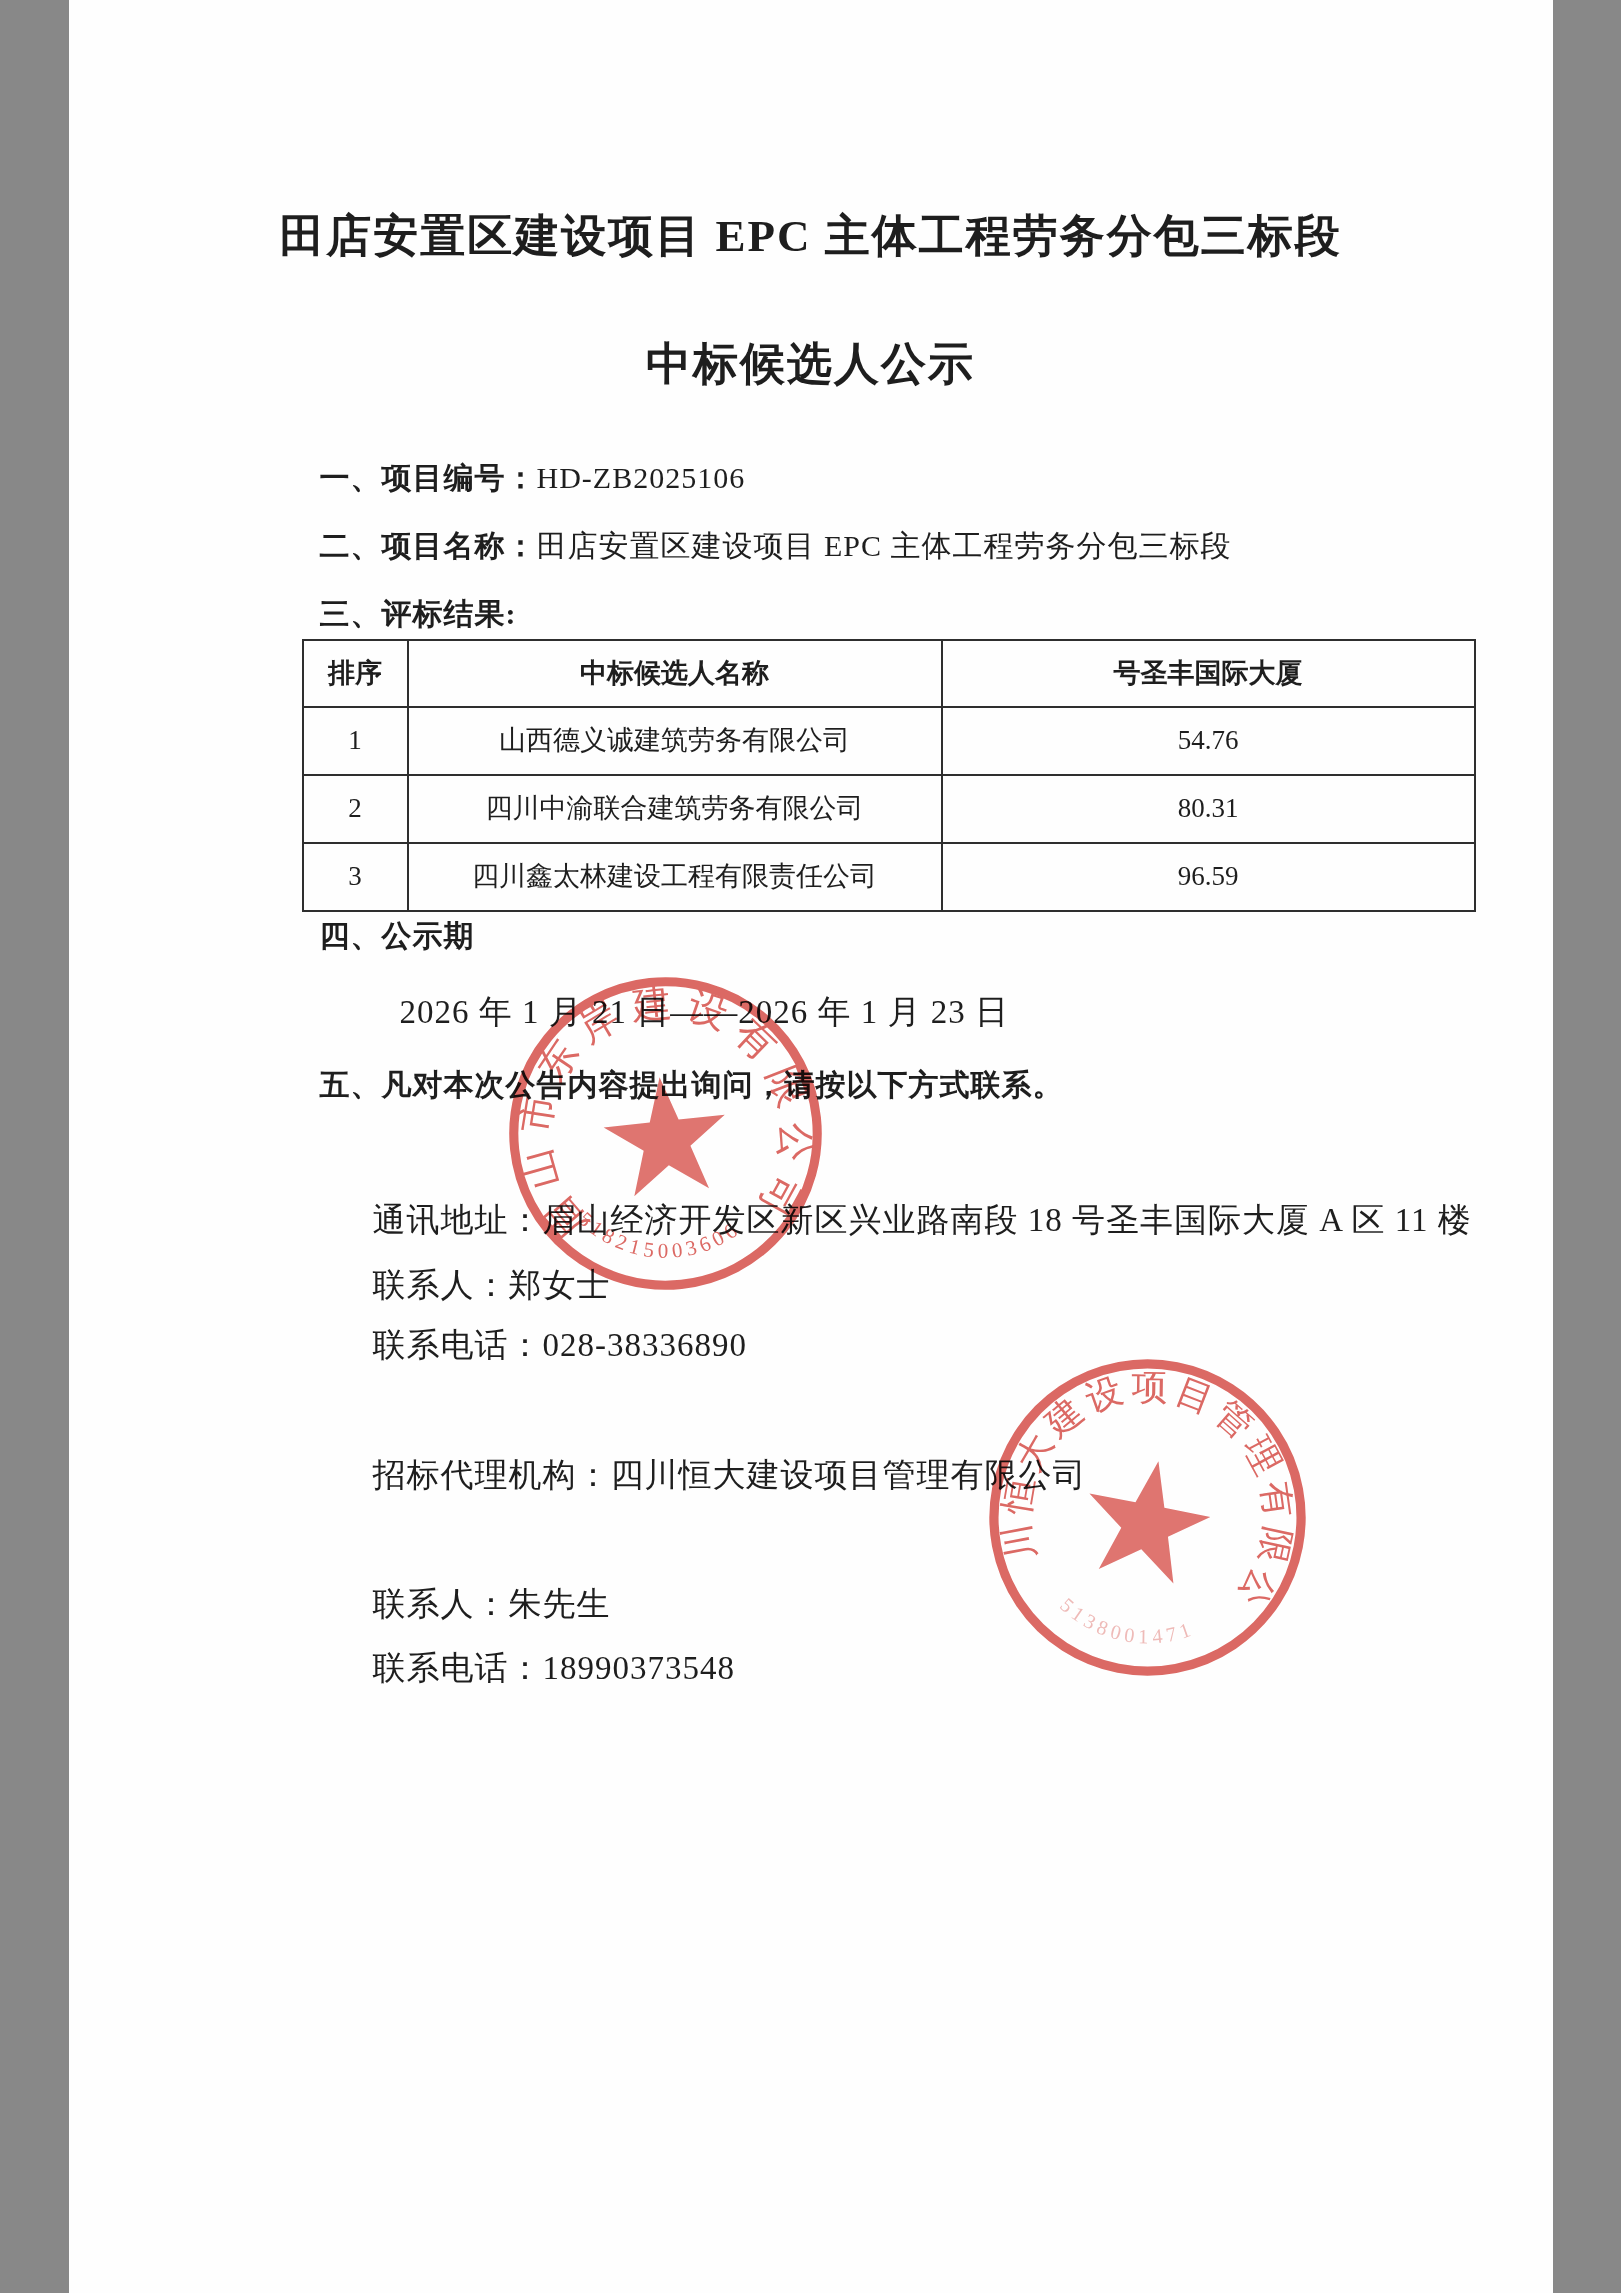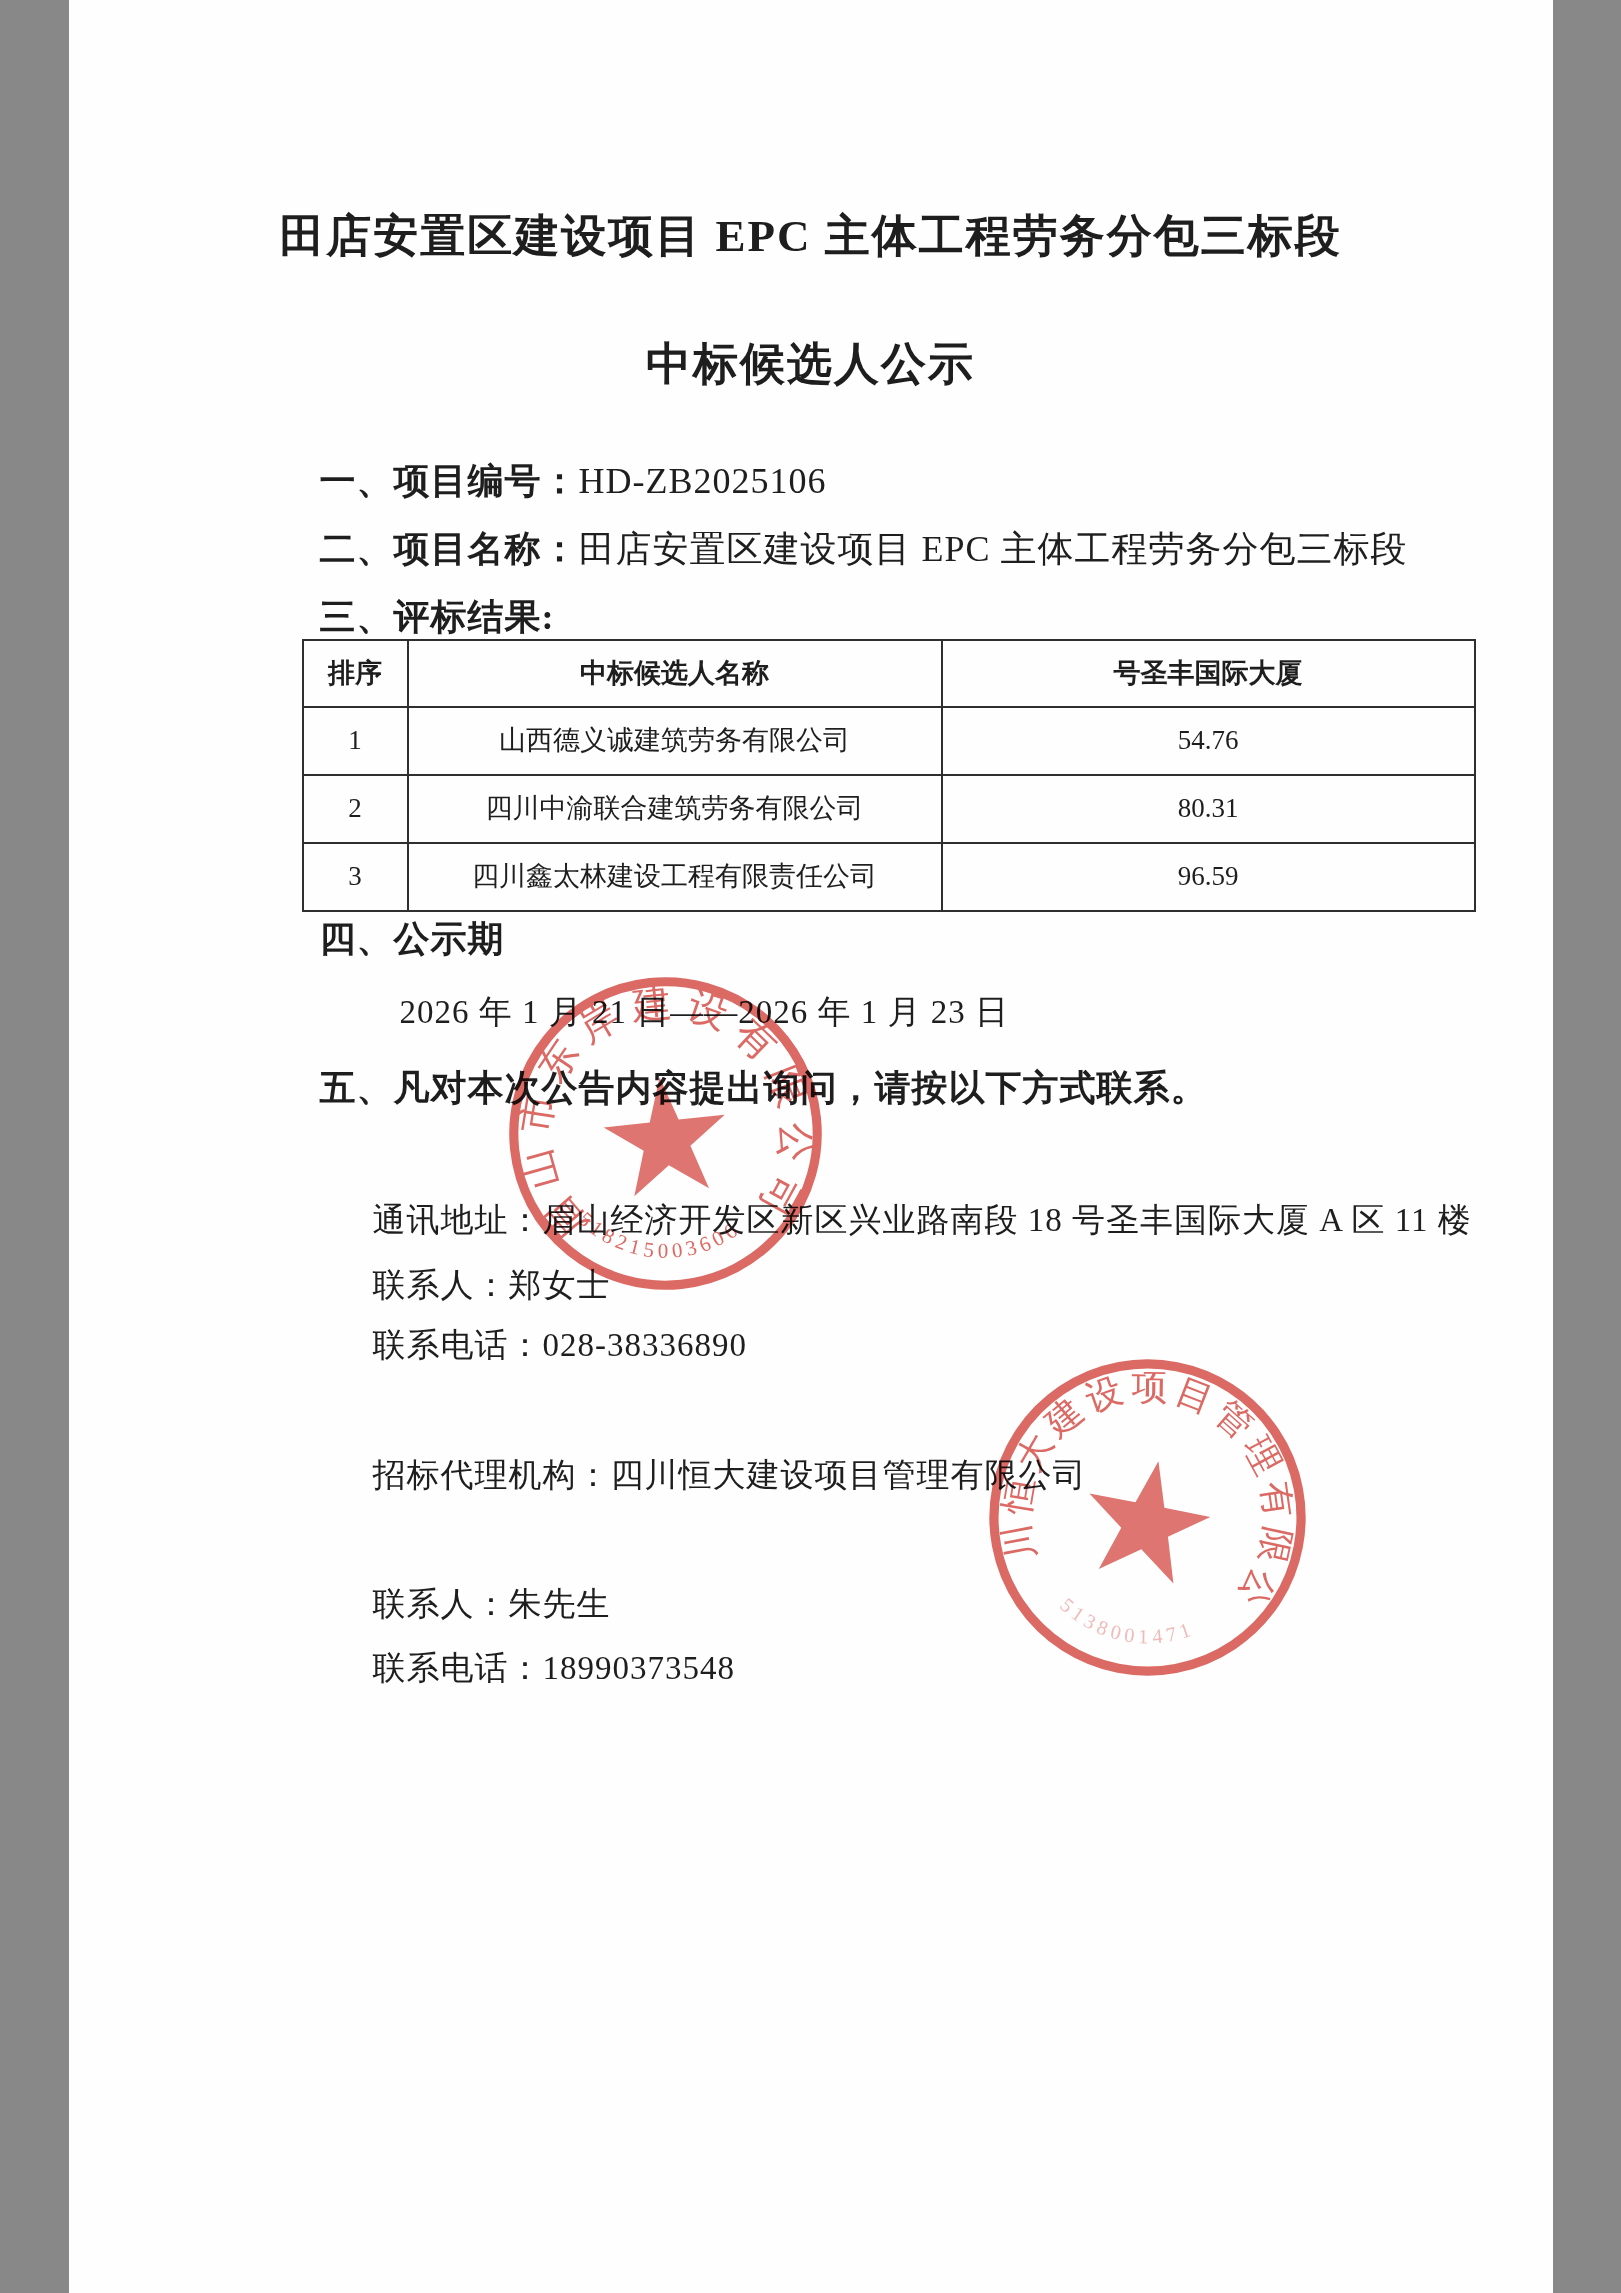--- a/index.html
+++ b/index.html
@@ -4,21 +4,21 @@
 <style>
   html,body{margin:0;padding:0;background:#888;}
   .page{
     position:relative;width:1484px;height:2294px;margin:0 auto;
     background:#fefefe;overflow:hidden;
     font-family:"Liberation Serif","DejaVu Serif",serif;
     color:#1e1e1e;
   }
   .abs{position:absolute;line-height:1.25;}
   .title{width:100%;text-align:center;font-size:45px;font-weight:700;letter-spacing:2px;}
-  .item{font-size:36px;font-weight:600;letter-spacing:1px;}
+  .item{font-size:30px;font-weight:600;letter-spacing:1px;}
   .plain{font-size:33px;font-weight:400;letter-spacing:1px;}
   .val{font-weight:400;}
   table.results{
     border-collapse:collapse;table-layout:fixed;
     width:1172px;font-size:27px;
   }
   table.results td,table.results th{
     border:2.9px solid #2e2e2e;text-align:center;vertical-align:middle;
     padding:0;font-weight:400;overflow:hidden;
   }

